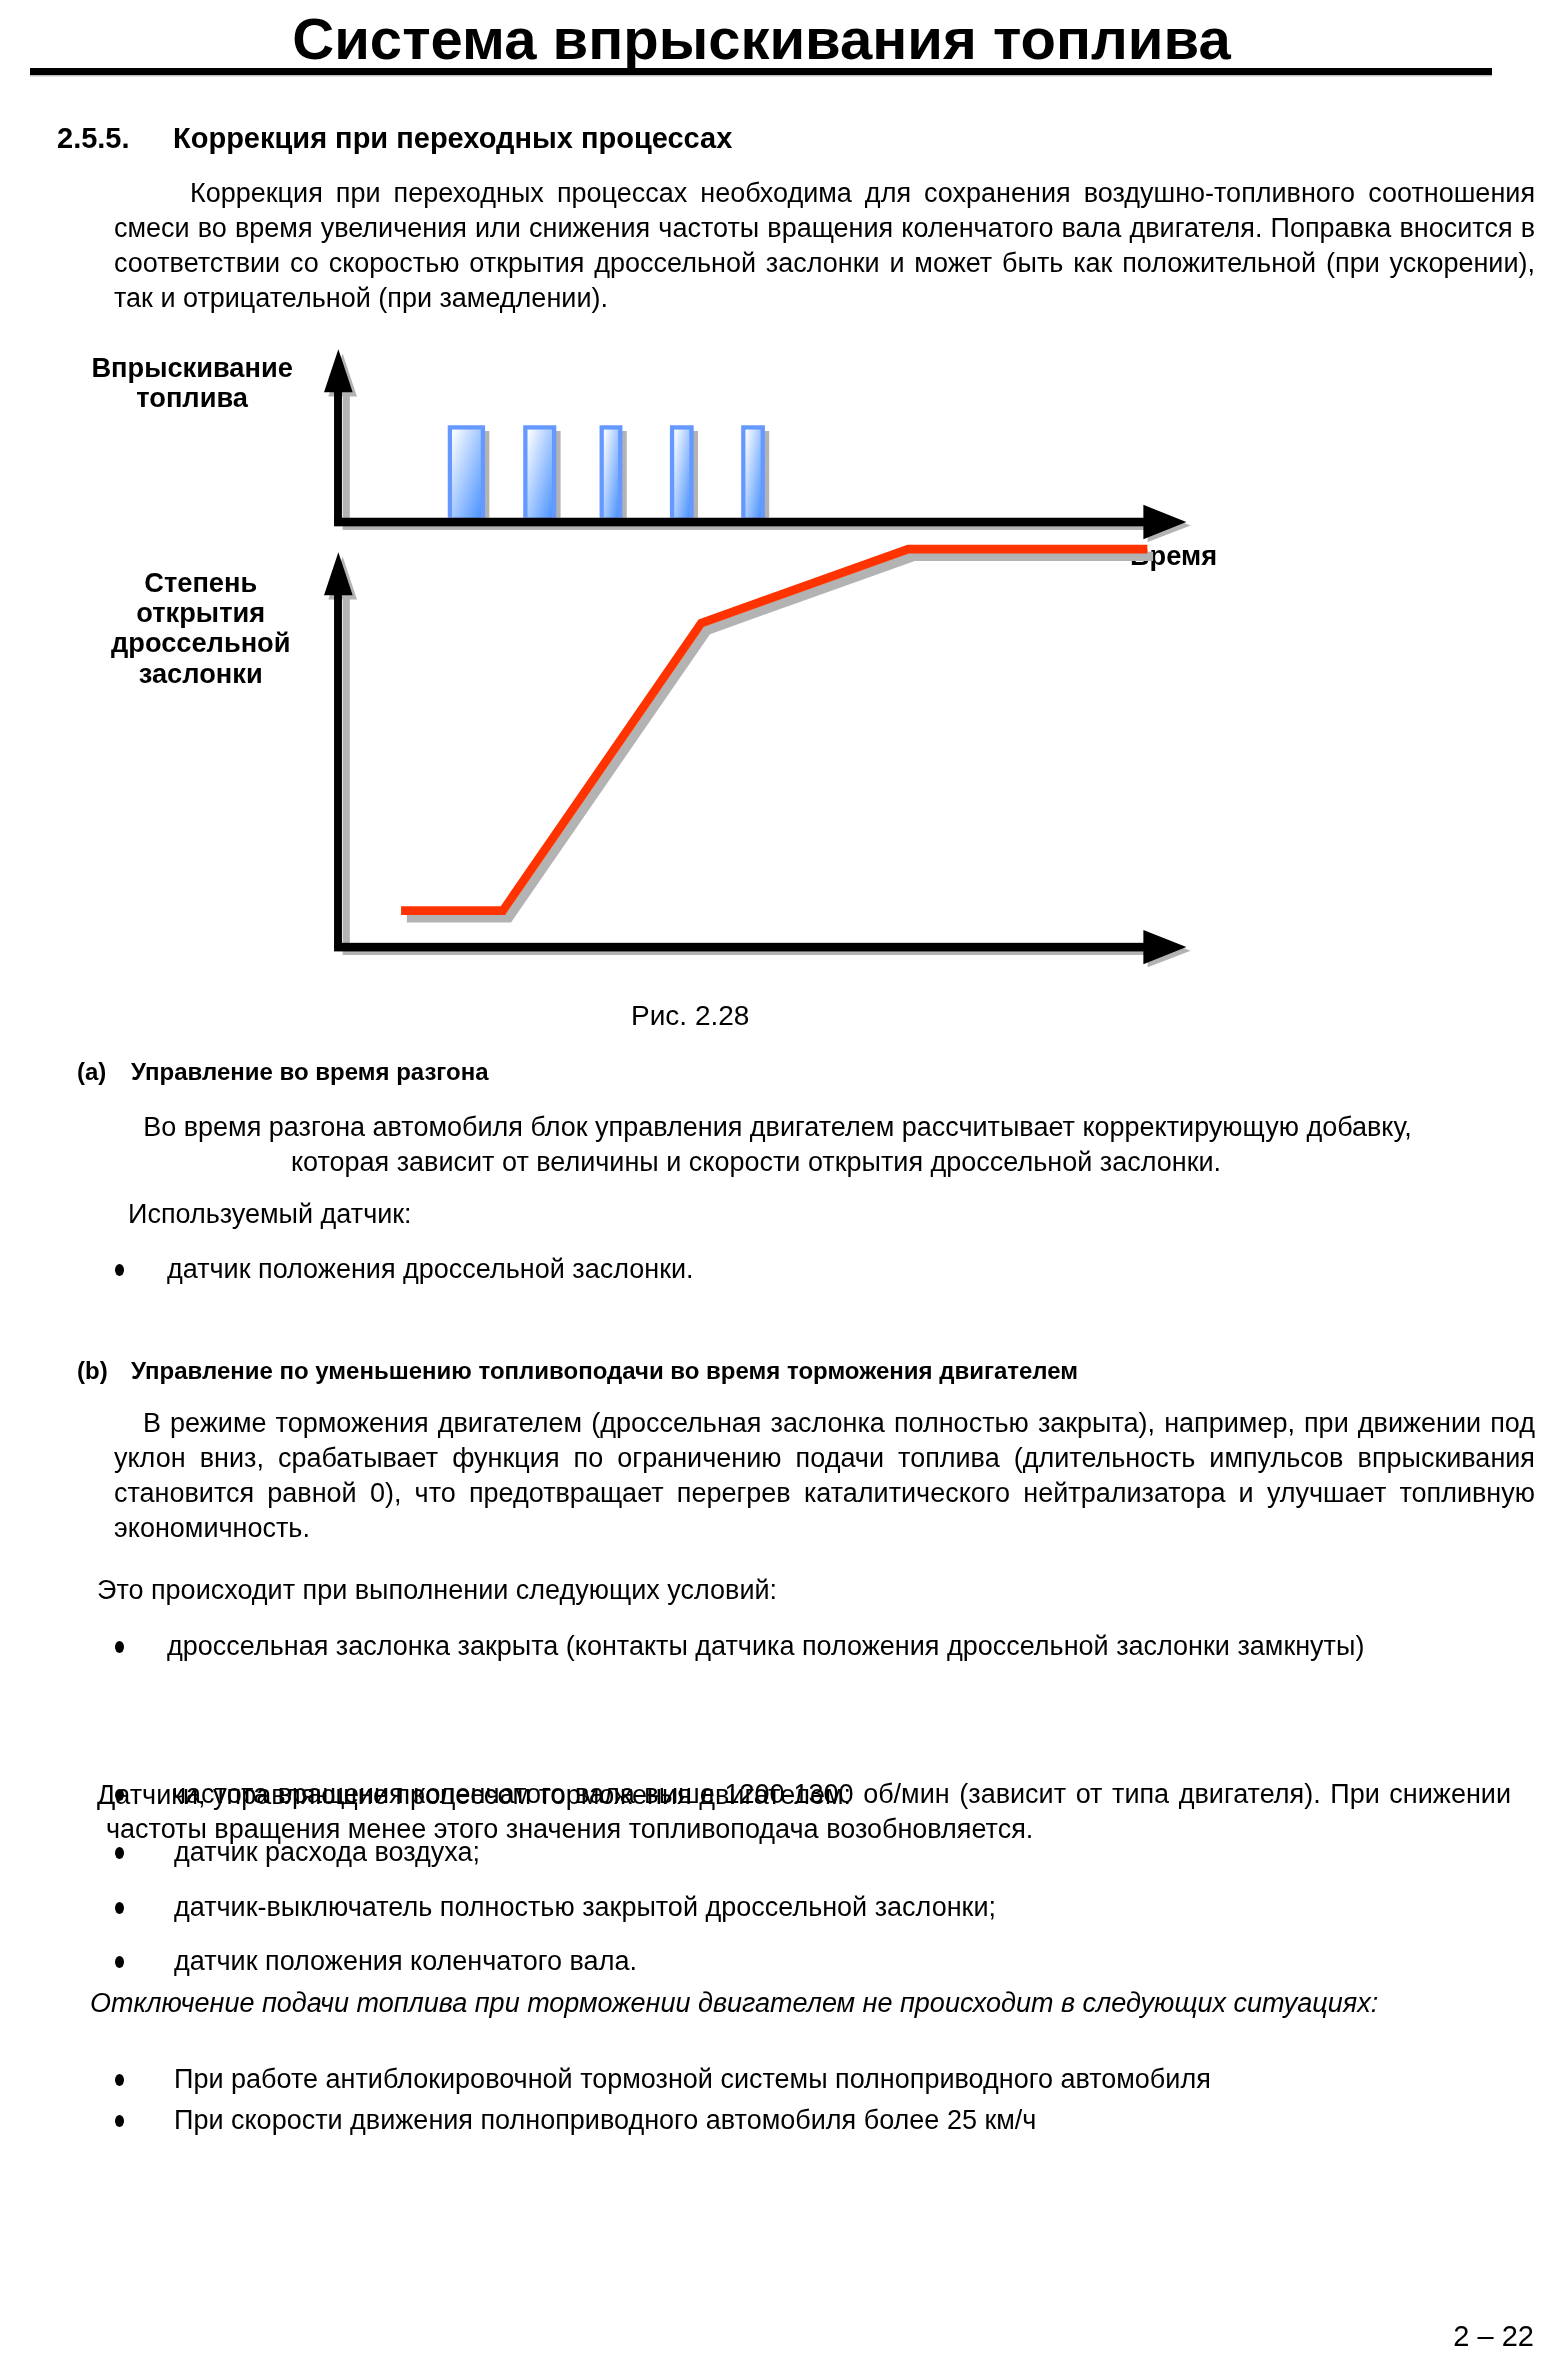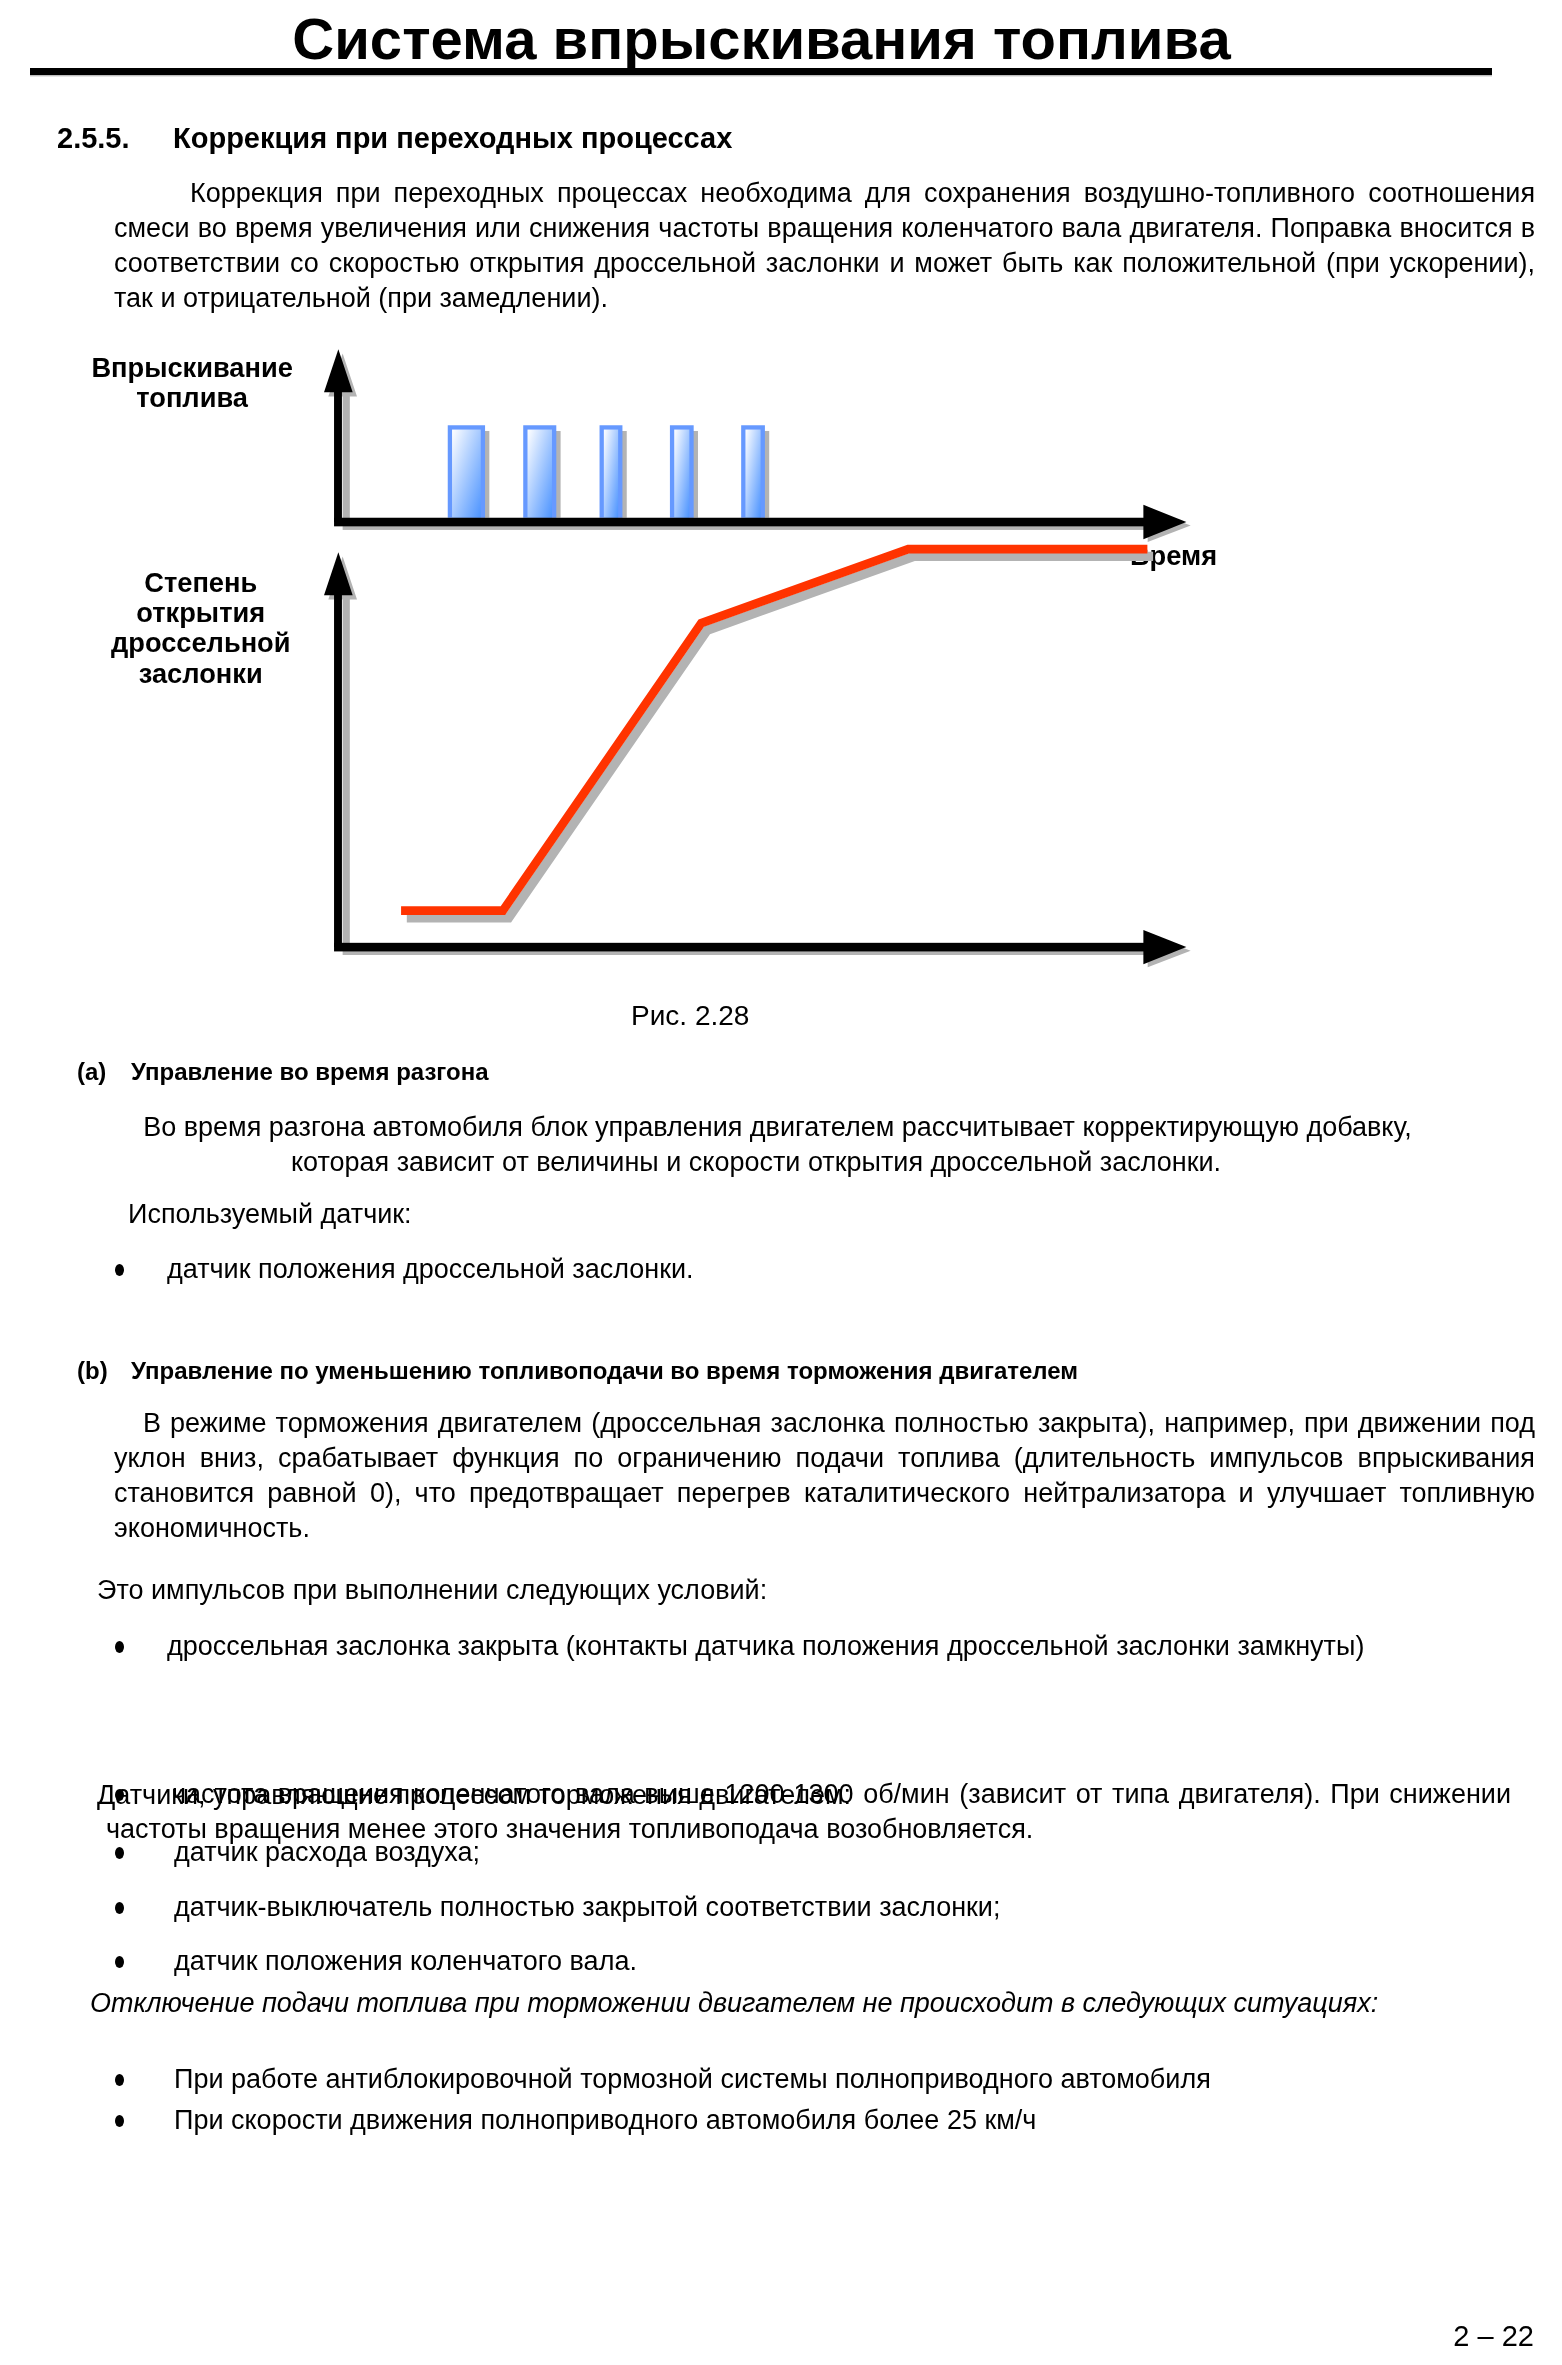--- a/index.html
+++ b/index.html
@@ -125,38 +125,38 @@
 <div id="a-body" class="abs p"><span class="indent"></span><span>Во время разгона автомобиля блок управления двигателем рассчитывает корректирующую добавку, которая зависит от величины и скорости открытия дроссельной заслонки.</span></div>
 <div id="a-sensor" class="abs p">Используемый датчик:</div>
 <div class="bullet-row" style="left:106px; top:1252px;">
   <span class="bullet-dot" style="left:8.6px; top:12.2px;"></span>
   <span style="position:absolute; left:61px; white-space:nowrap;">датчик положения дроссельной заслонки.</span>
 </div>
 
 <div id="b-heading" class="abs h3"><span class="lbl">(b)</span><span>Управление по уменьшению топливоподачи во время торможения двигателем</span></div>
 <div id="b-body" class="abs p justify"><span class="indent"></span><span>В режиме торможения двигателем (дроссельная заслонка полностью закрыта), например, при движении под уклон вниз, срабатывает функция по ограничению подачи топлива (длительность импульсов впрыскивания становится равной 0), что предотвращает перегрев каталитического нейтрализатора и улучшает топливную экономичность.</span></div>
 
-<div id="b-cond" class="abs p">Это импульсов при выполнении следующих условий:</div>
+<div id="b-cond" class="abs p">Это происходит при выполнении следующих условий:</div>
 <div class="bullet-row" style="left:106px; top:1629px; width:1398px;">
   <span class="bullet-dot" style="left:8.6px; top:12.2px;"></span>
   <span style="position:absolute; left:61px; white-space:nowrap;">дроссельная заслонка закрыта (контакты датчика положения дроссельной заслонки замкнуты)</span>
 </div>
 <div class="bullet-row" style="left:106px; top:1777px; width:1405px;">
   <span class="bullet-dot" style="left:8.6px; top:12.2px;"></span>
   <div style="text-indent:66px; text-align:justify; text-align-last:left; padding-left:0;">частота вращения коленчатого вала выше 1200-1300 об/мин (зависит от типа двигателя). При снижении частоты вращения менее этого значения топливоподача возобновляется.</div>
 </div>
 
 <div id="b-sensors-intro" class="abs p">Датчики, управляющие процессом торможения двигателем:</div>
 <div class="bullet-row" style="left:106px; top:1835px;">
   <span class="bullet-dot" style="left:8.6px; top:12.2px;"></span>
   <span style="position:absolute; left:68px; white-space:nowrap;">датчик расхода воздуха;</span>
 </div>
 <div class="bullet-row" style="left:106px; top:1890px;">
   <span class="bullet-dot" style="left:8.6px; top:12.2px;"></span>
-  <span style="position:absolute; left:68px; white-space:nowrap;">датчик-выключатель полностью закрытой соответствии заслонки;</span>
+  <span style="position:absolute; left:68px; white-space:nowrap;">датчик-выключатель полностью закрытой дроссельной заслонки;</span>
 </div>
 <div class="bullet-row" style="left:106px; top:1944px;">
   <span class="bullet-dot" style="left:8.6px; top:12.2px;"></span>
   <span style="position:absolute; left:68px; white-space:nowrap;">датчик положения коленчатого вала.</span>
 </div>
 
 <div id="b-no-cut" class="abs p">Отключение подачи топлива при торможении двигателем не происходит в следующих ситуациях:</div>
 <div class="bullet-row" style="left:106px; top:2062px;">
   <span class="bullet-dot" style="left:8.6px; top:12.2px;"></span>
   <span style="position:absolute; left:68px; white-space:nowrap;">При работе антиблокировочной тормозной системы полноприводного автомобиля</span>

